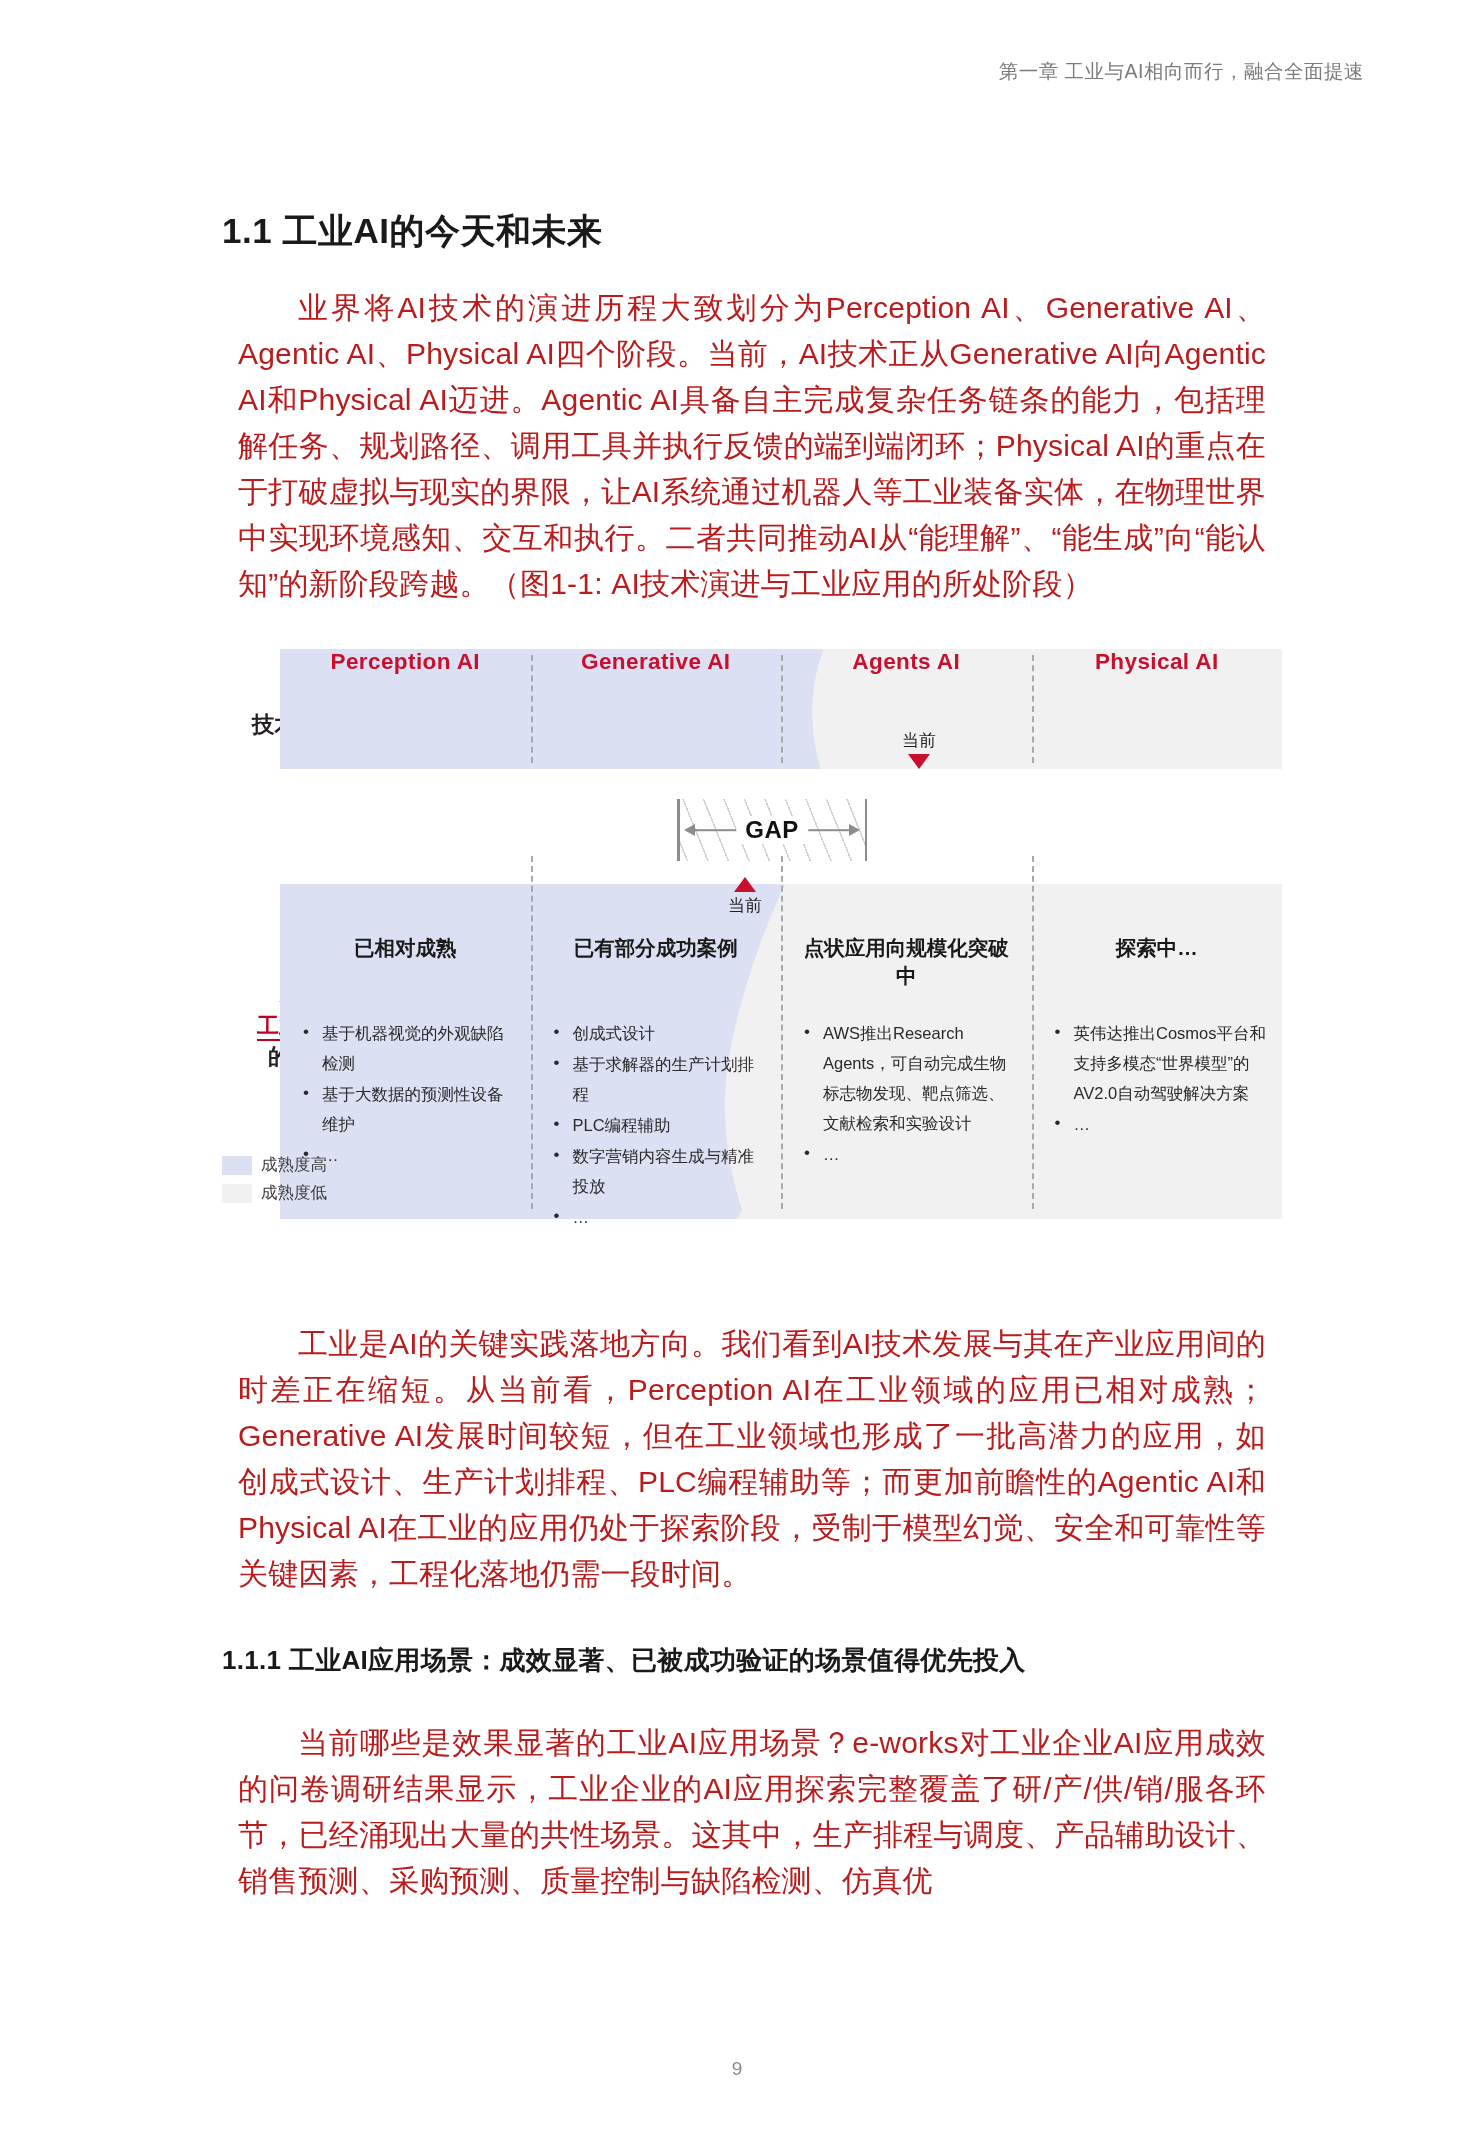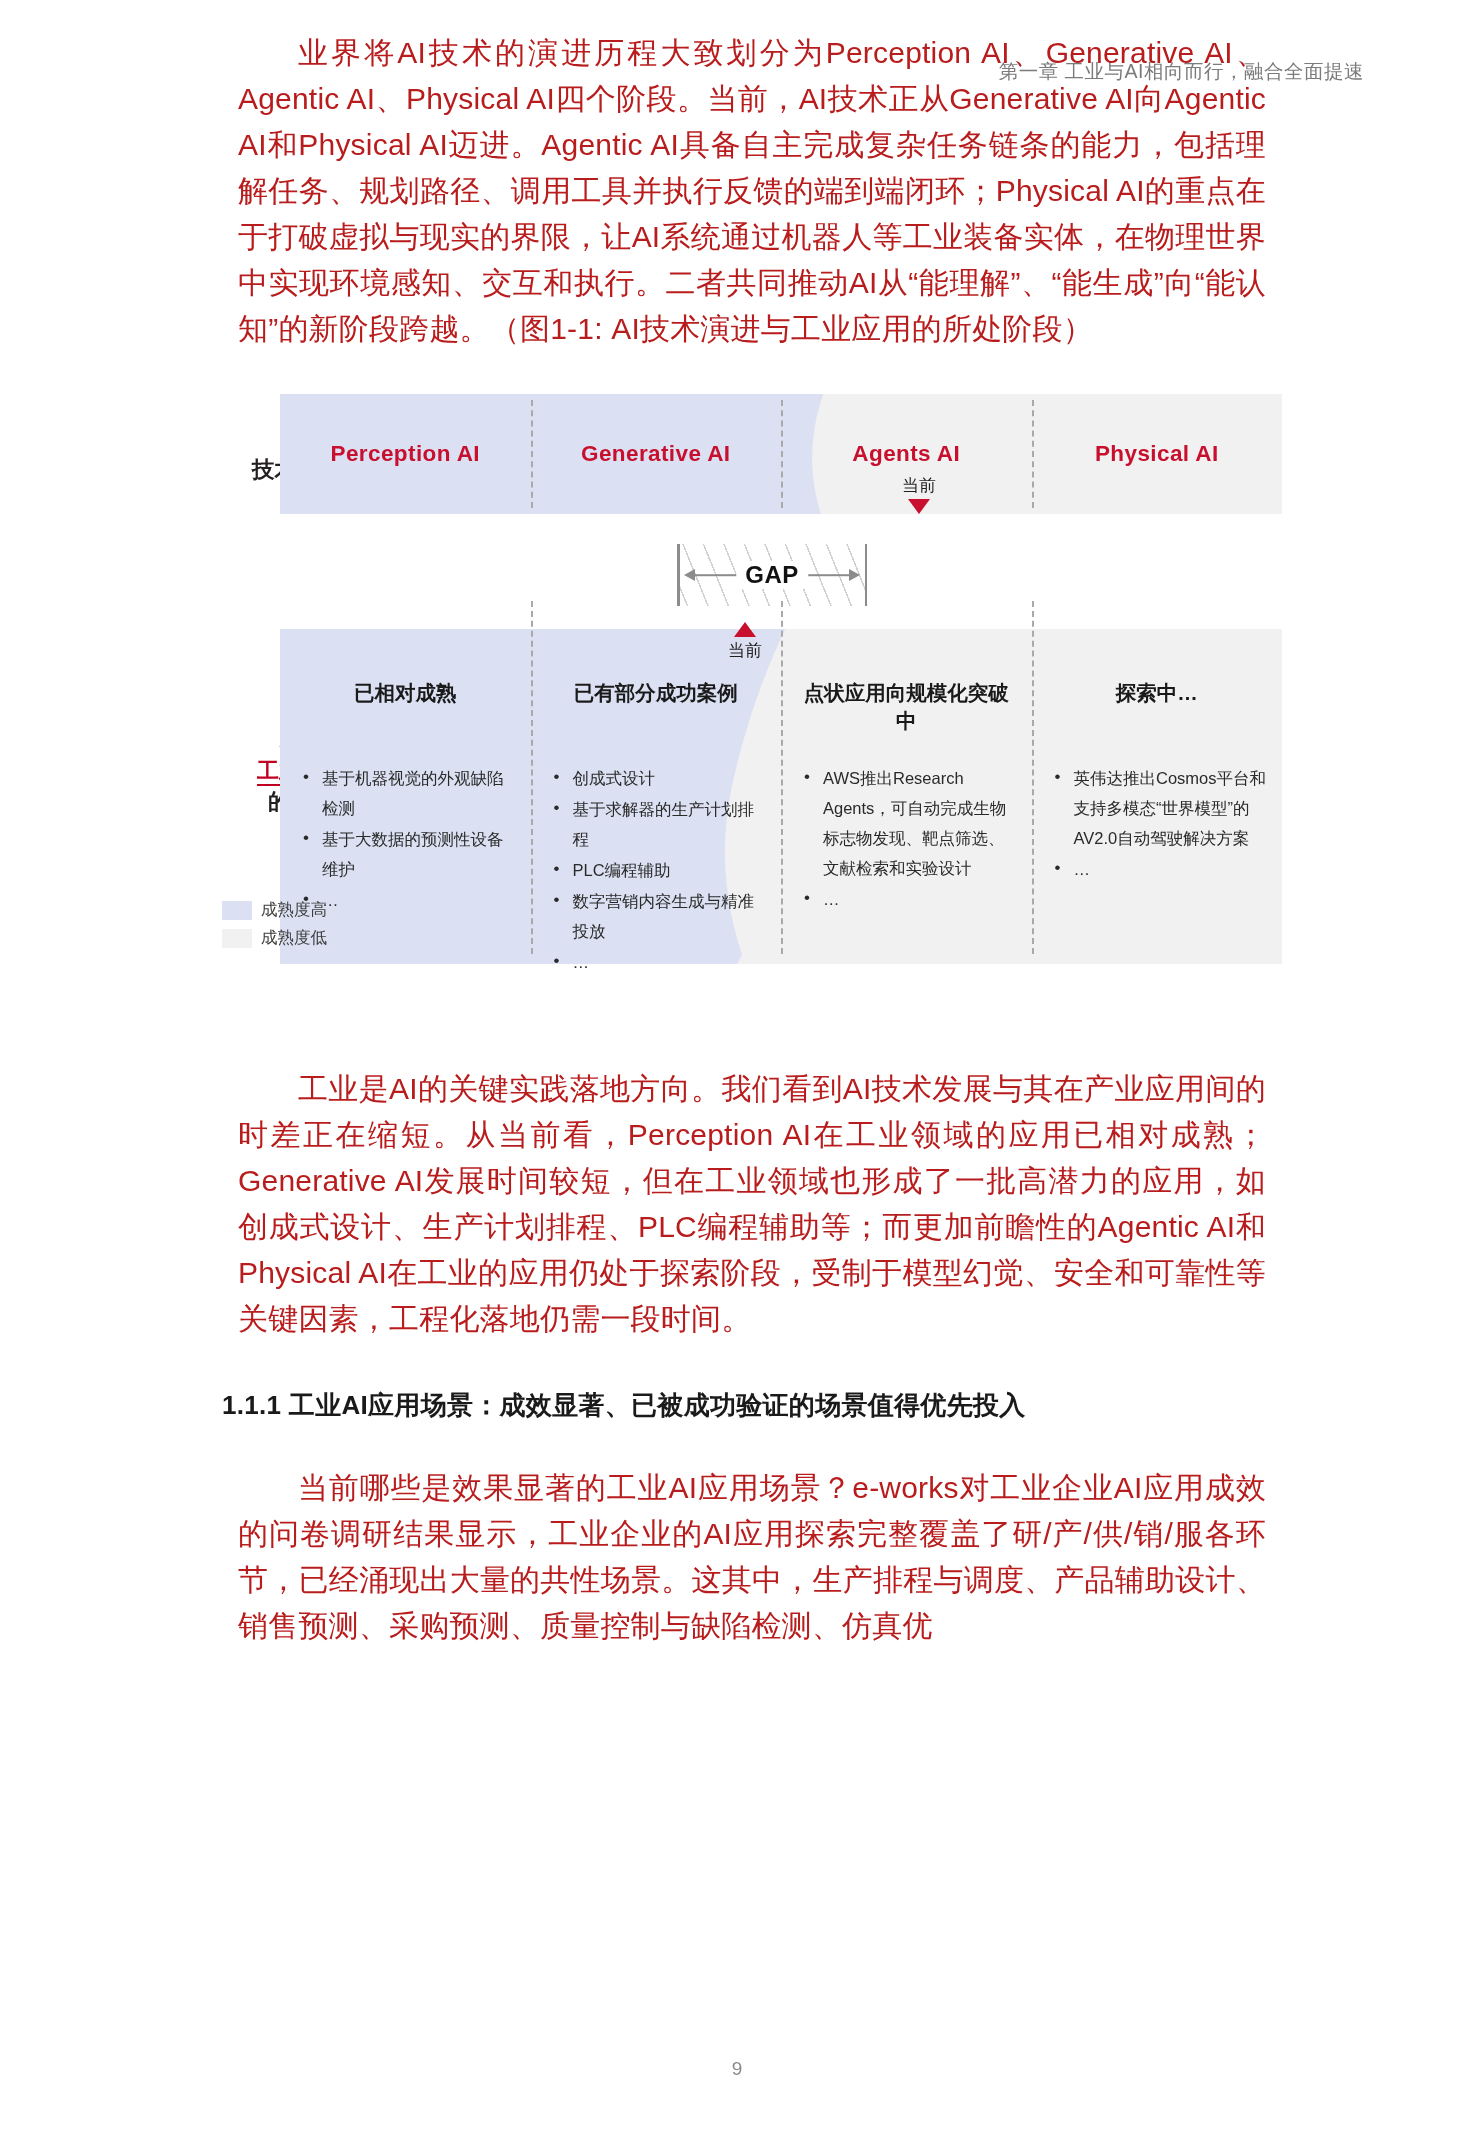--- a/index.html
+++ b/index.html
@@ -122,21 +122,21 @@
 
   .band-cols {
     position: absolute;
     left: 58px; top: 0px;
     width: 1002px; height: 120px;
     display: flex;
   }
   .band-cols .col {
     flex: 1 1 0;
     display: flex;
-    align-items: center;
+    align-items: flex-start;
     justify-content: center;
     position: relative;
   }
   .band-cols .col + .col::before {
     content: "";
     position: absolute;
     left: 0; top: 6px; bottom: 6px;
     border-left: 2px dashed #a9a9a9;
   }
   .stage-name {
@@ -338,20 +338,21 @@
 </style>
 </head>
 <body>
 
 <div class="page">
 
   <div class="running-header">第一章 工业与AI相向而行，融合全面提速</div>
 
   <div class="content">
 
+    <h2 class="sec-title">1.1 工业AI的今天和未来</h2>
 
     <p class="body indent" style="margin-top:30px">业界将AI技术的演进历程大致划分为Perception AI、Generative AI、Agentic AI、Physical AI四个阶段。当前，AI技术正从Generative AI向Agentic AI和Physical AI迈进。Agentic AI具备自主完成复杂任务链条的能力，包括理解任务、规划路径、调用工具并执行反馈的端到端闭环；Physical AI的重点在于打破虚拟与现实的界限，让AI系统通过机器人等工业装备实体，在物理世界中实现环境感知、交互和执行。二者共同推动AI从“能理解”、“能生成”向“能认知”的新阶段跨越。（图1-1: AI技术演进与工业应用的所处阶段）</p>
 
     <div class="figure">
 
       <div class="fig-left-label" id="label-tech">
         <span class="red">AI</span>
         <span>技术演进</span>
       </div>
 

